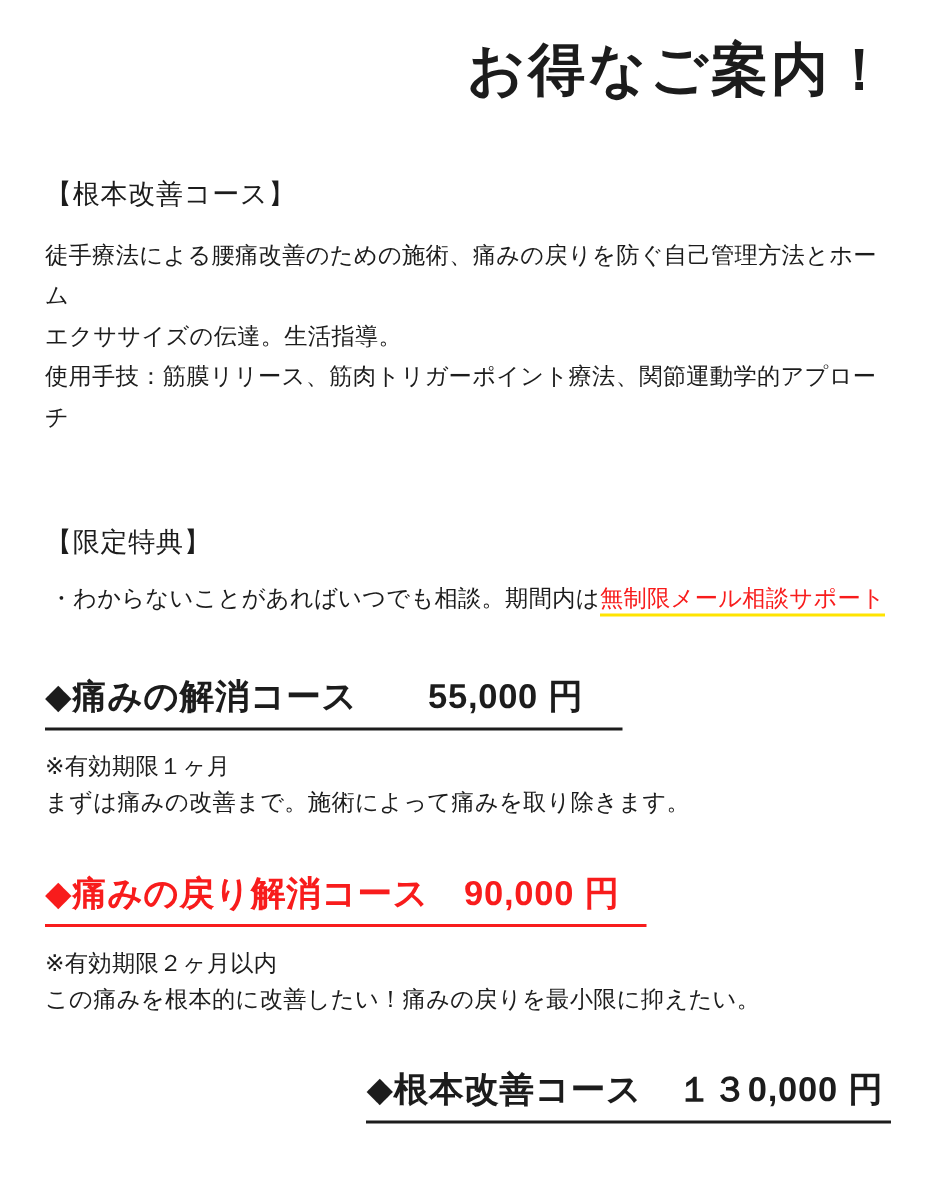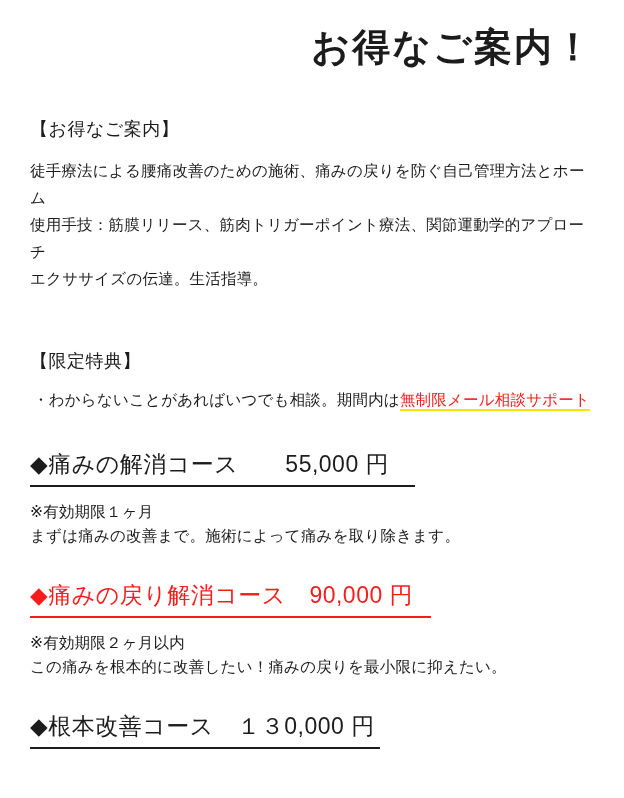--- a/index.html
+++ b/index.html
@@ -46,26 +46,26 @@
   .benefits-section .items { margin-top: 13px; padding-left: 3px; font-family: Liberation Serif, serif; }
 
   .highlight-red {
     color: var(--red);
     border-bottom: 2px solid var(--yellow);
     padding-bottom: 1px;
   }
 
   .course-section { margin-top: 36px; }
   .course-section.course-2 { margin-top: 32px; }
-  .course-section.course-3 { margin-top: 32px; }
+  .course-section.course-3 { margin-top: 32px; text-align: right; }
 
   .course-title {
     display: inline-block;
     font-size: 23px;
-    font-weight: normal;
+    font-weight: bold;
     letter-spacing: 0.5px;
     border-bottom: 2px solid var(--ink);
     padding: 0 26px 5px 0;
   }
   .course-2 .course-title {
     color: var(--red);
     border-bottom-color: var(--red);
     padding-right: 18px;
   }
   .course-3 .course-title { padding-right: 5px; }
@@ -74,25 +74,25 @@
   .course-body .body-line { line-height: 24px; }
 </style>
 </head>
 <body>
 
 <div class="page">
 
   <h1 class="main-title">お得なご案内！</h1>
 
   <div class="service-section">
-    <div class="section-heading">【お得なご案内】</div>
+    <div class="section-heading">【根本改善コース】</div>
     <div class="lines">
       <div class="body-line">徒手療法による腰痛改善のための施術、痛みの戻りを防ぐ自己管理方法とホーム</div>
+      <div class="body-line">エクササイズの伝達。生活指導。</div>
       <div class="body-line">使用手技：筋膜リリース、筋肉トリガーポイント療法、関節運動学的アプローチ</div>
-      <div class="body-line">エクササイズの伝達。生活指導。</div>
     </div>
   </div>
 
   <div class="benefits-section">
     <div class="section-heading">【限定特典】</div>
     <div class="items">
       <div class="body-line"><span>・わからないことがあればいつでも相談。期間内は</span><span class="highlight-red">無制限メール相談サポート</span></div>
     </div>
   </div>
 

